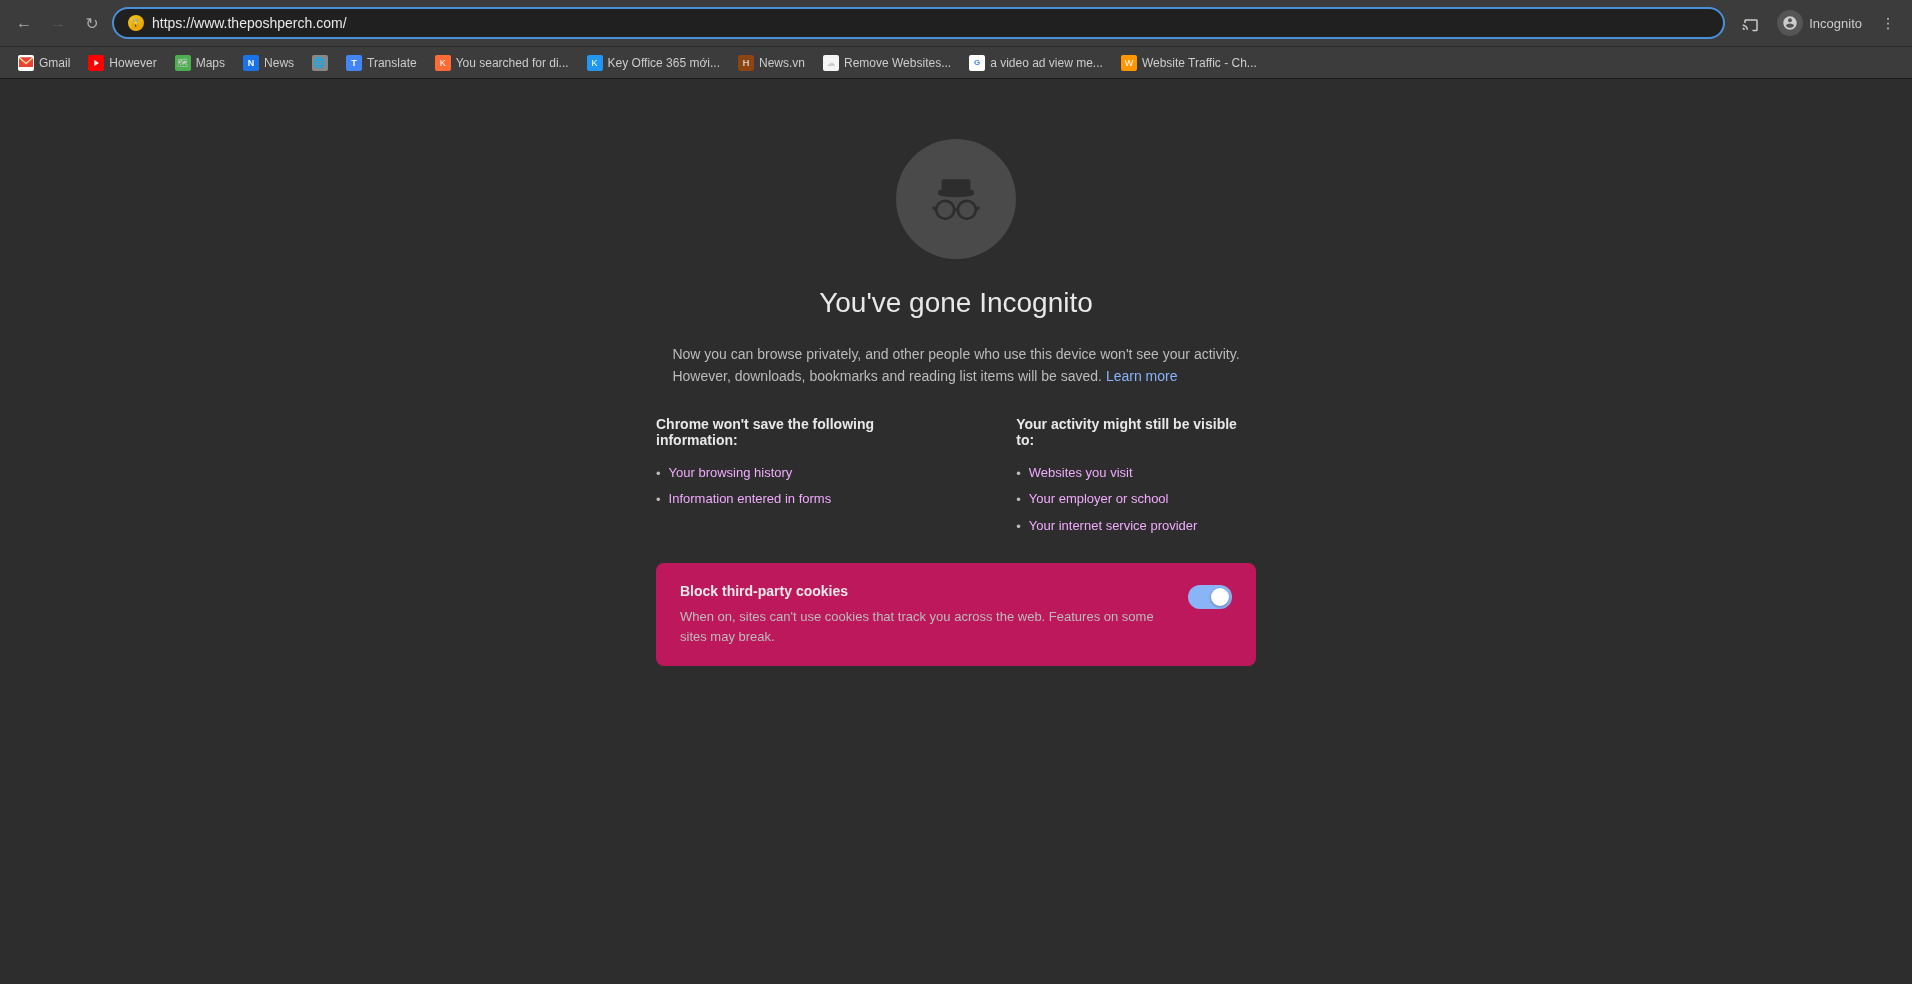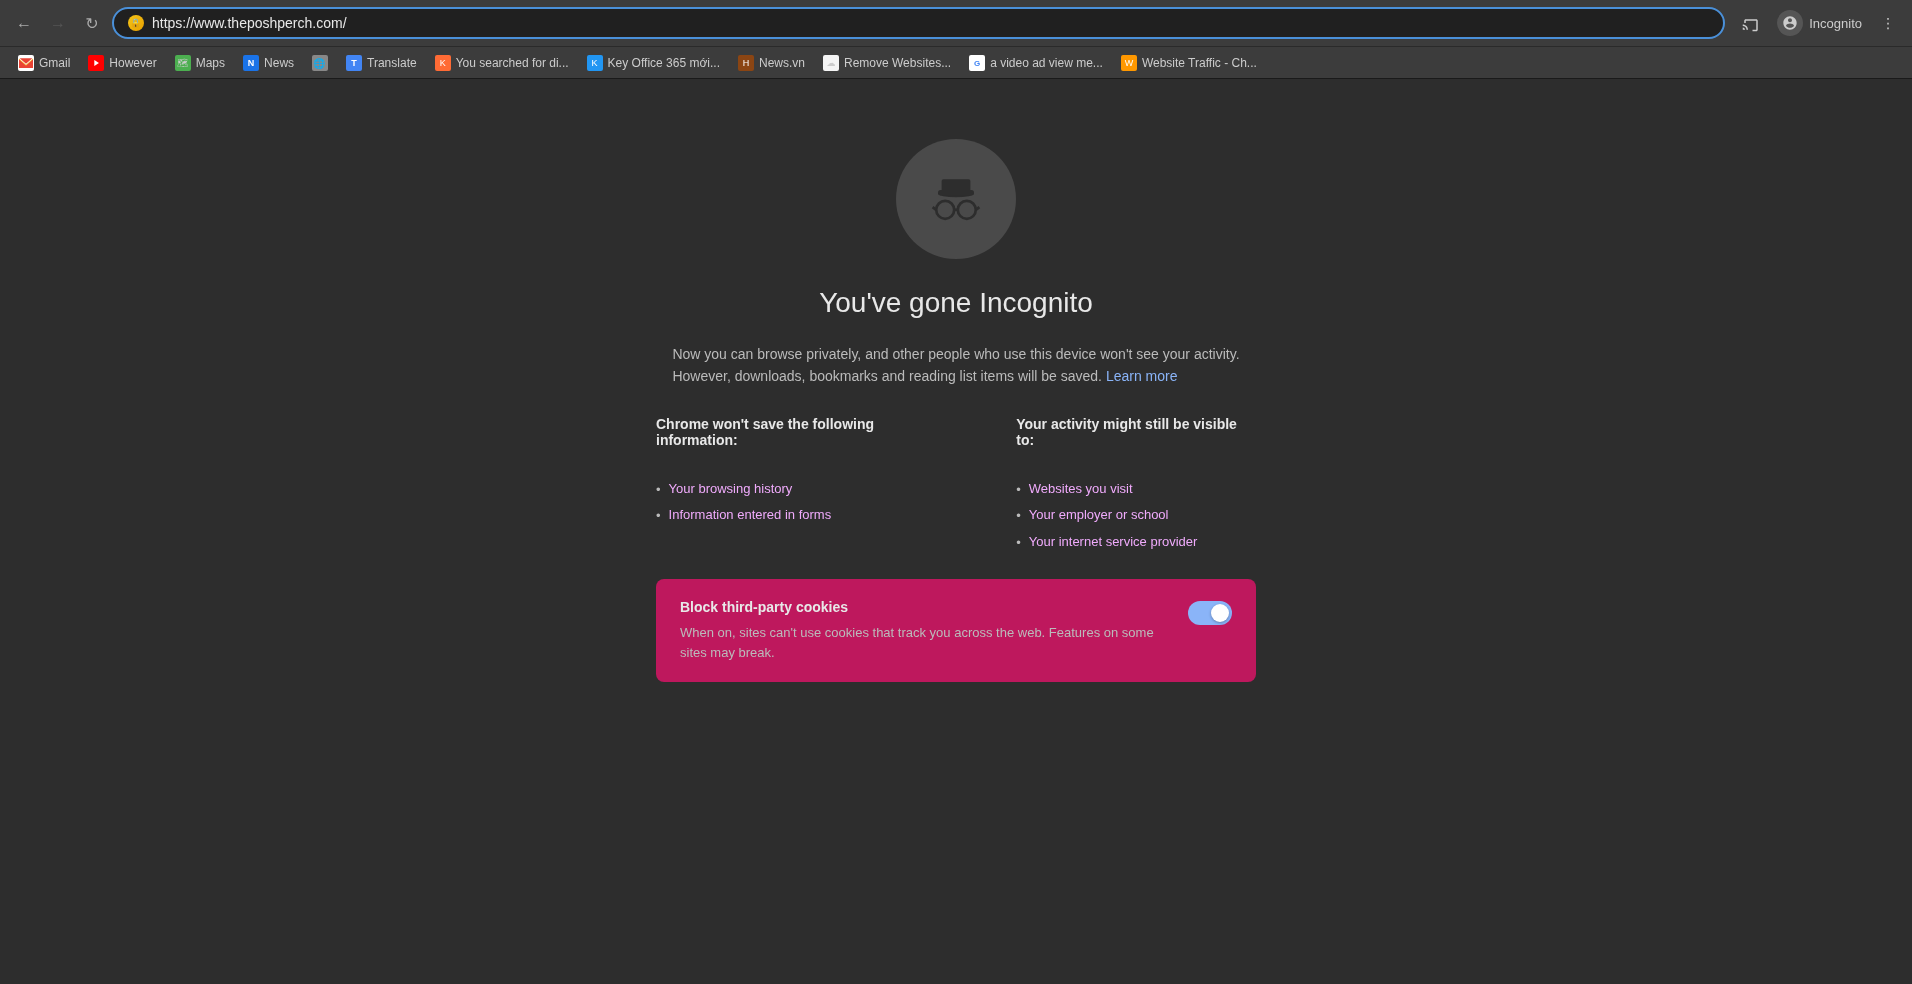--- a/index.html
+++ b/index.html
@@ -119,21 +119,21 @@
       background: #555;
       display: flex;
       align-items: center;
       justify-content: center;
       font-size: 13px;
     }
 
     
     .bookmarks-bar {
       display: flex;
-      align-items: flex-end;
+      align-items: center;
       padding: 4px 10px;
       background: #3c3c3c;
       height: 32px;
       gap: 2px;
       border-top: 1px solid #2a2a2a;
     }
 
     .bookmark-item {
       display: flex;
       align-items: center;
@@ -215,21 +215,21 @@
       gap: 60px;
       max-width: 600px;
       width: 100%;
       margin-bottom: 24px;
     }
 
     .info-col h3 {
       font-size: 14px;
       font-weight: 600;
       color: #e8e8e8;
-      margin-bottom: 28px;
+      margin-bottom: 12px;
     }
 
     .info-col ul {
       list-style: none;
       padding: 0;
     }
 
     .info-col ul li {
       font-size: 13px;
       color: #f0abfc;

